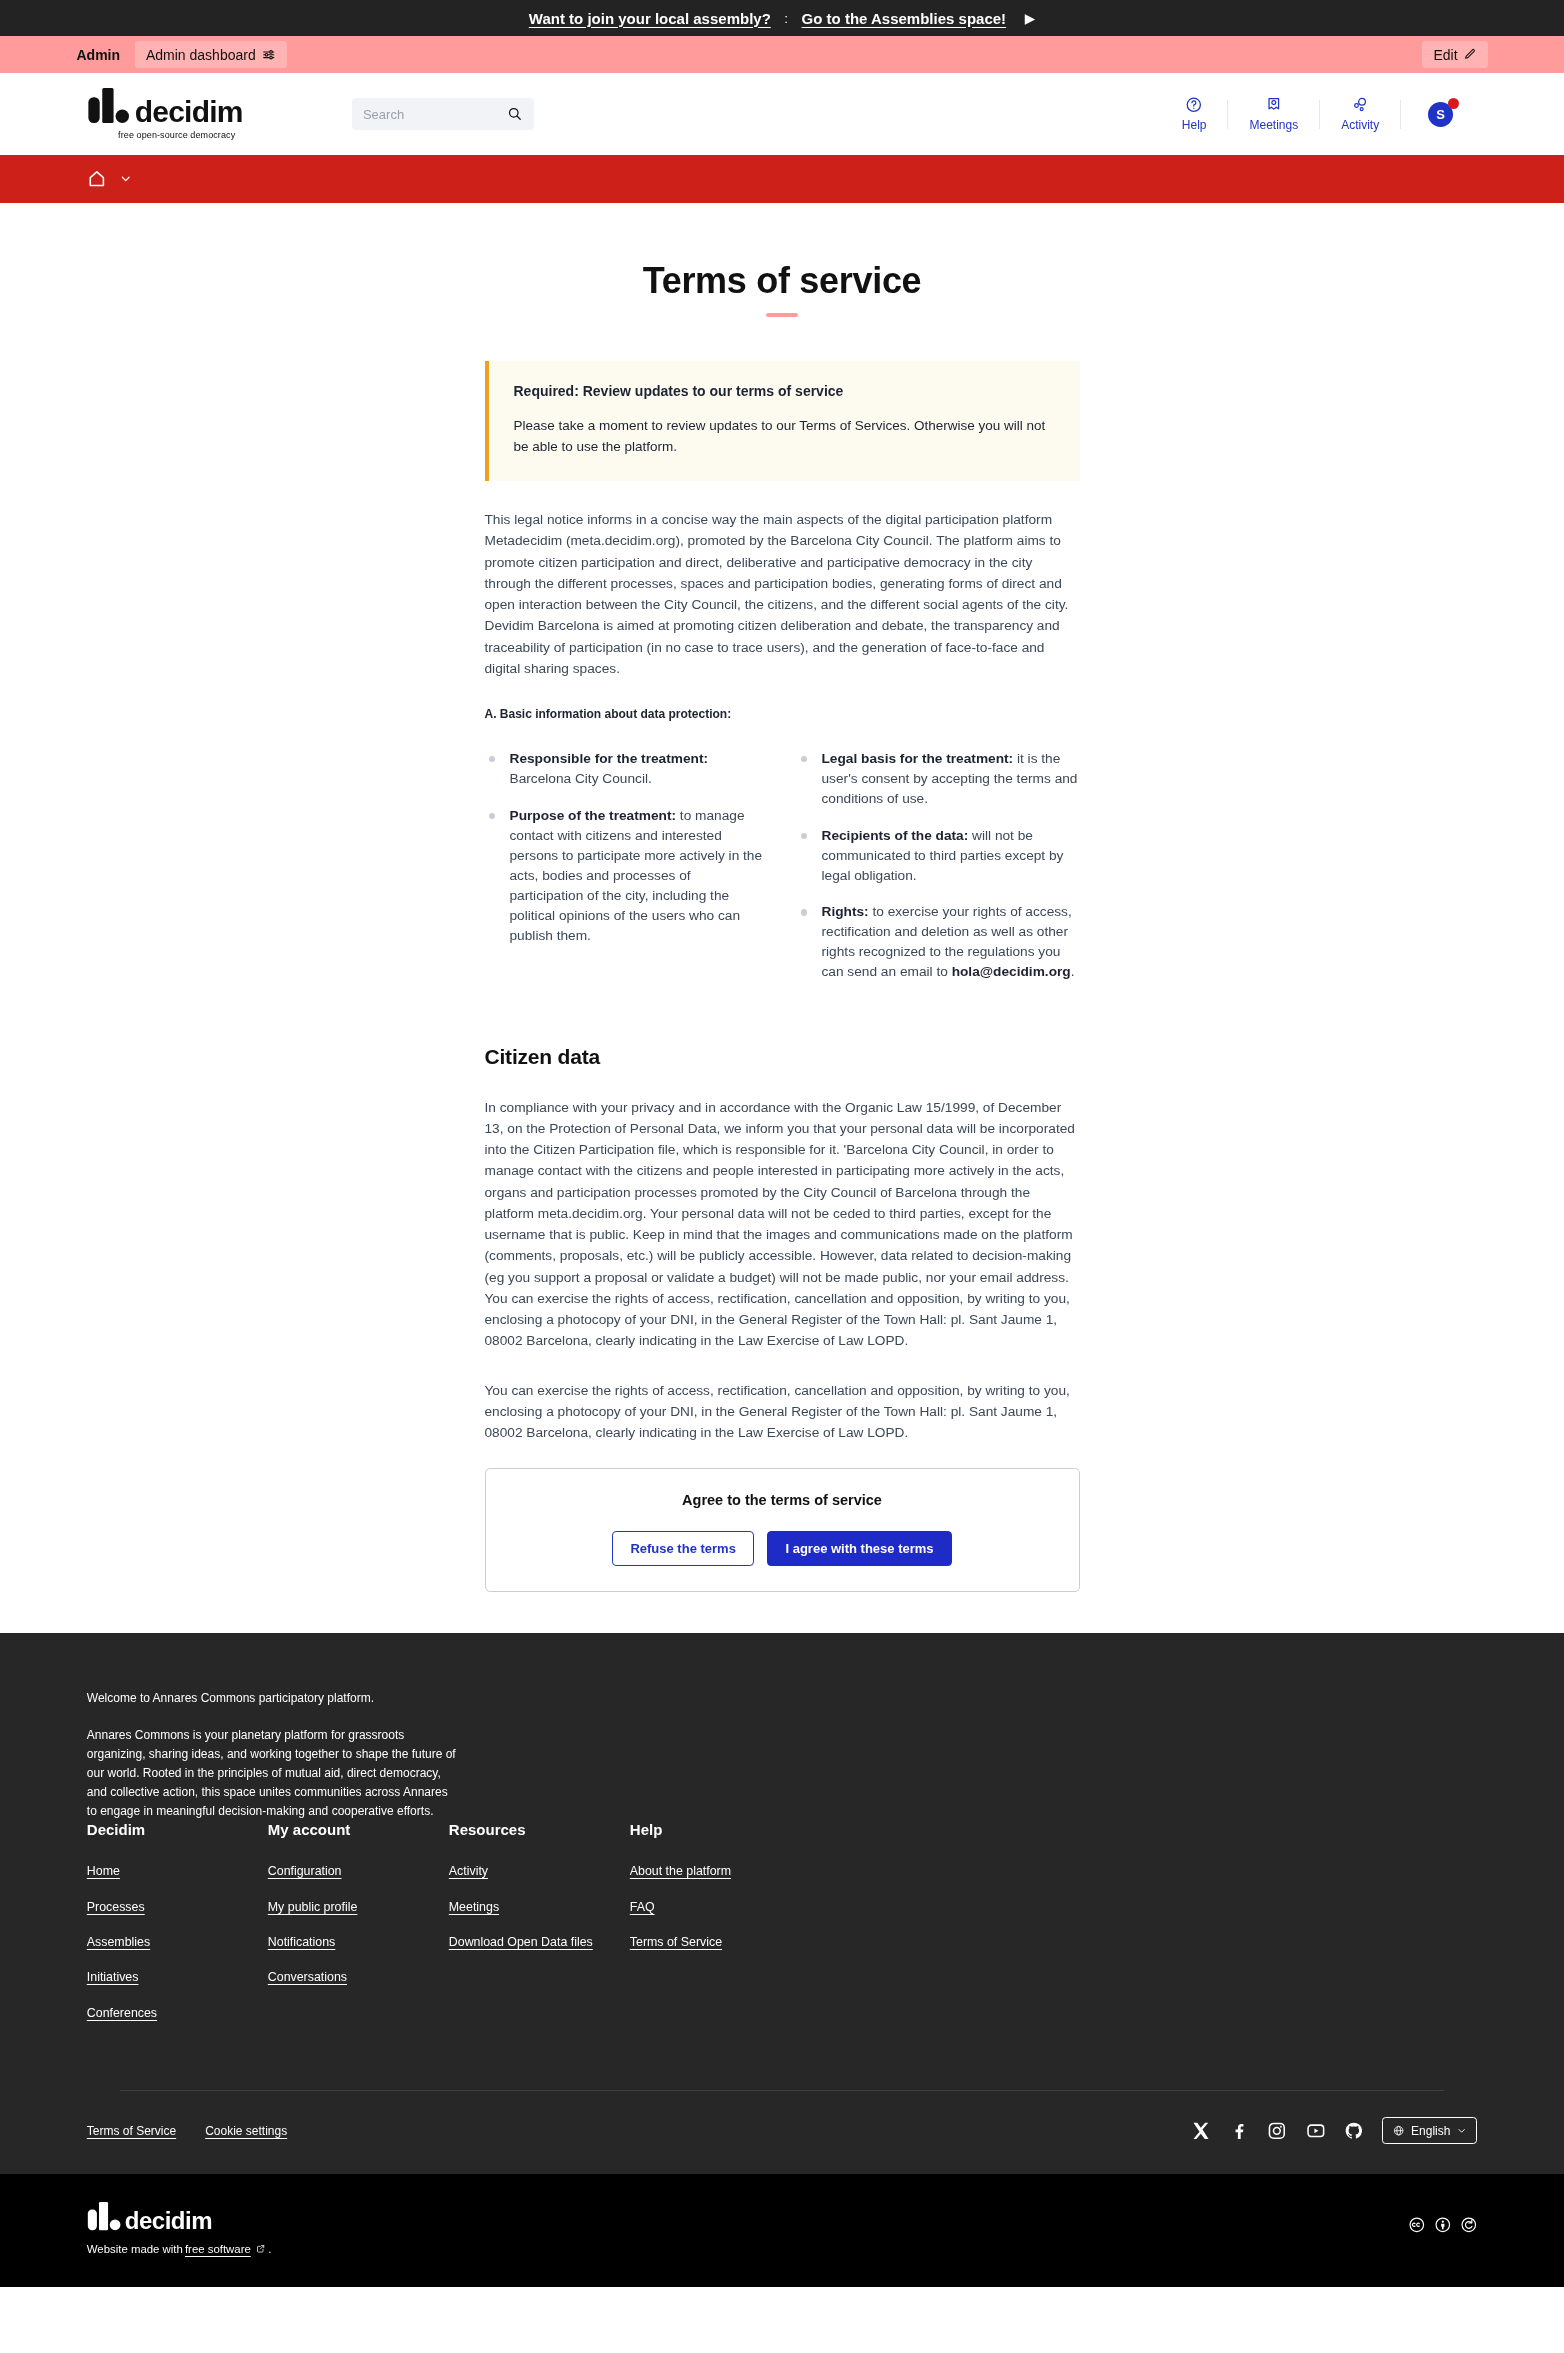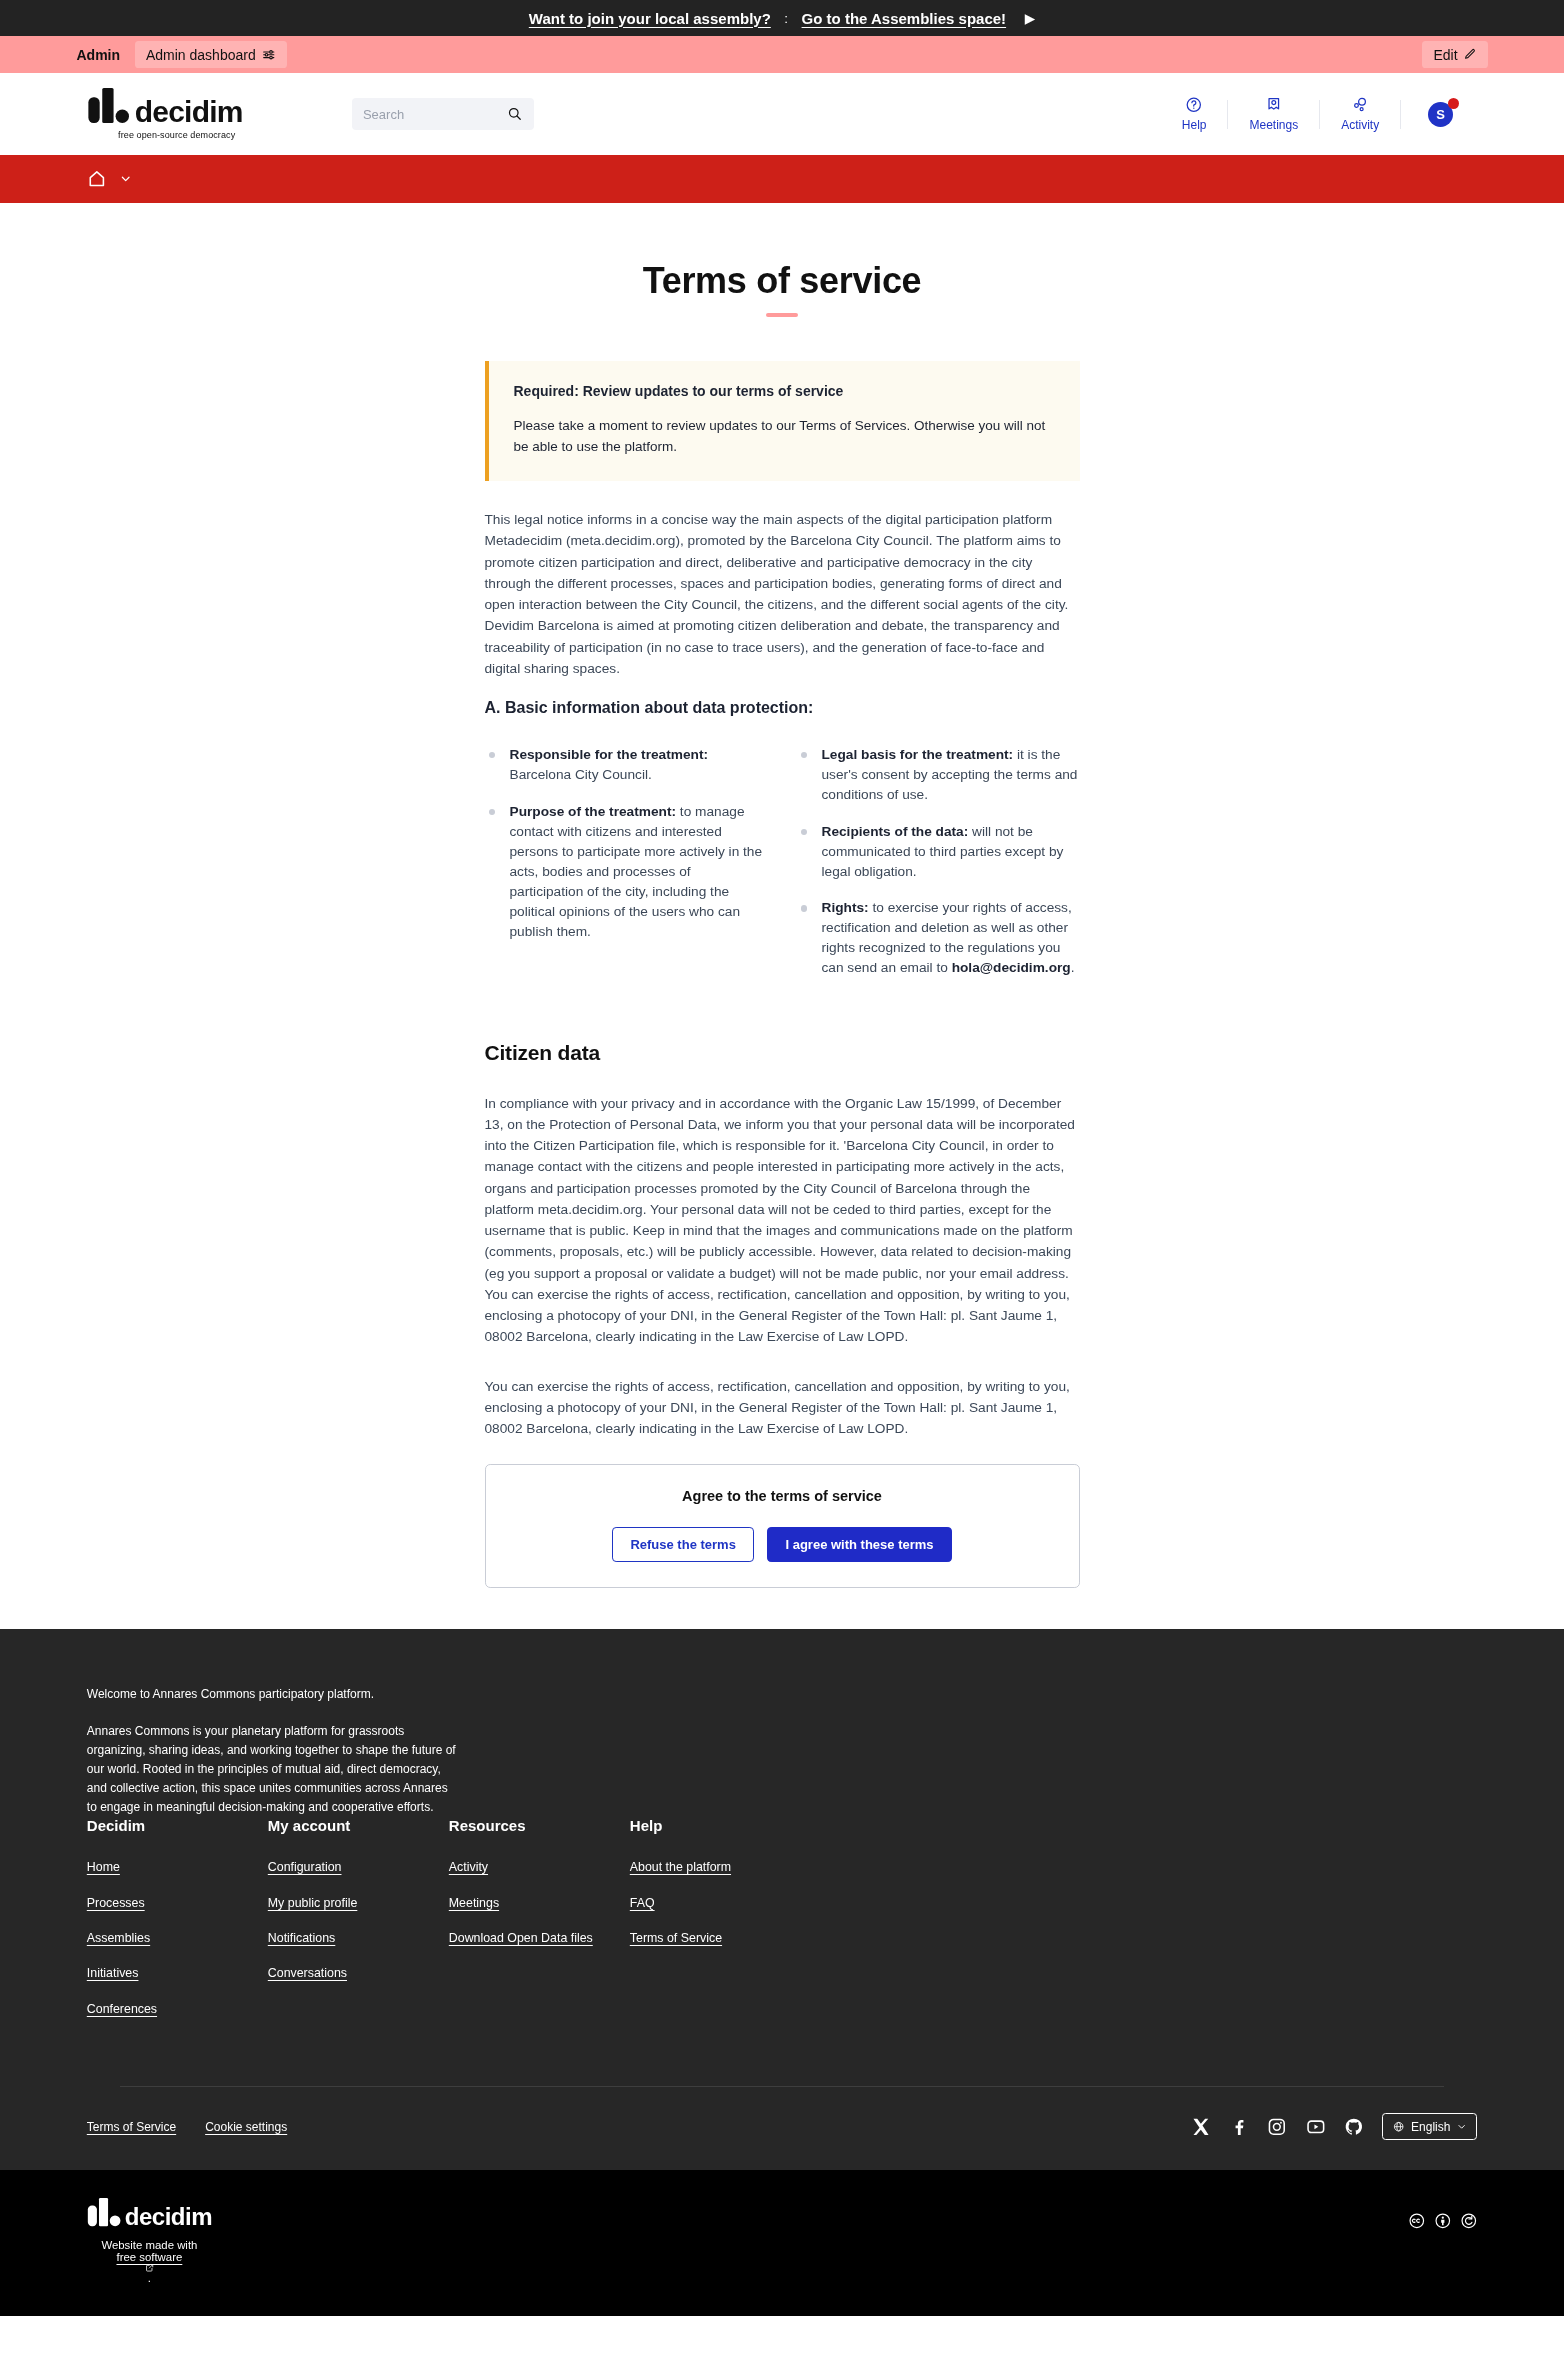--- a/index.html
+++ b/index.html
@@ -229,24 +229,24 @@
     color: #1d2332;
   }
 
   .body-text {
     font-size: 13.7px;
     line-height: 1.55;
     color: #3c4858;
     margin-top: 28px;
   }
   .section-lead {
-    font-size: 16px;
+    font-size: 12px;
     font-weight: 700;
     color: #1d2332;
-    margin-top: 20px;
+    margin-top: 28px;
   }
 
   .two-col {
     display: flex;
     gap: 29px;
     margin-top: 28px;
   }
   .col { flex: 1; }
   ul.bullets { list-style: none; }
   ul.bullets li {
@@ -404,21 +404,20 @@
     letter-spacing: -0.5px;
     line-height: 0.85;
   }
   .fb-made {
     margin-top: 11.4px;
     font-size: 11.4px;
     color: #ffffff;
     display: flex;
     align-items: center;
     gap: 0;
-    flex-direction: column;
   }
   .fb-made a {
     color: #ffffff;
     text-decoration: underline;
     text-underline-offset: 2.6px;
     margin: 0 2.1px;
   }
   .cc-row {
     margin-left: auto;
     display: flex;

